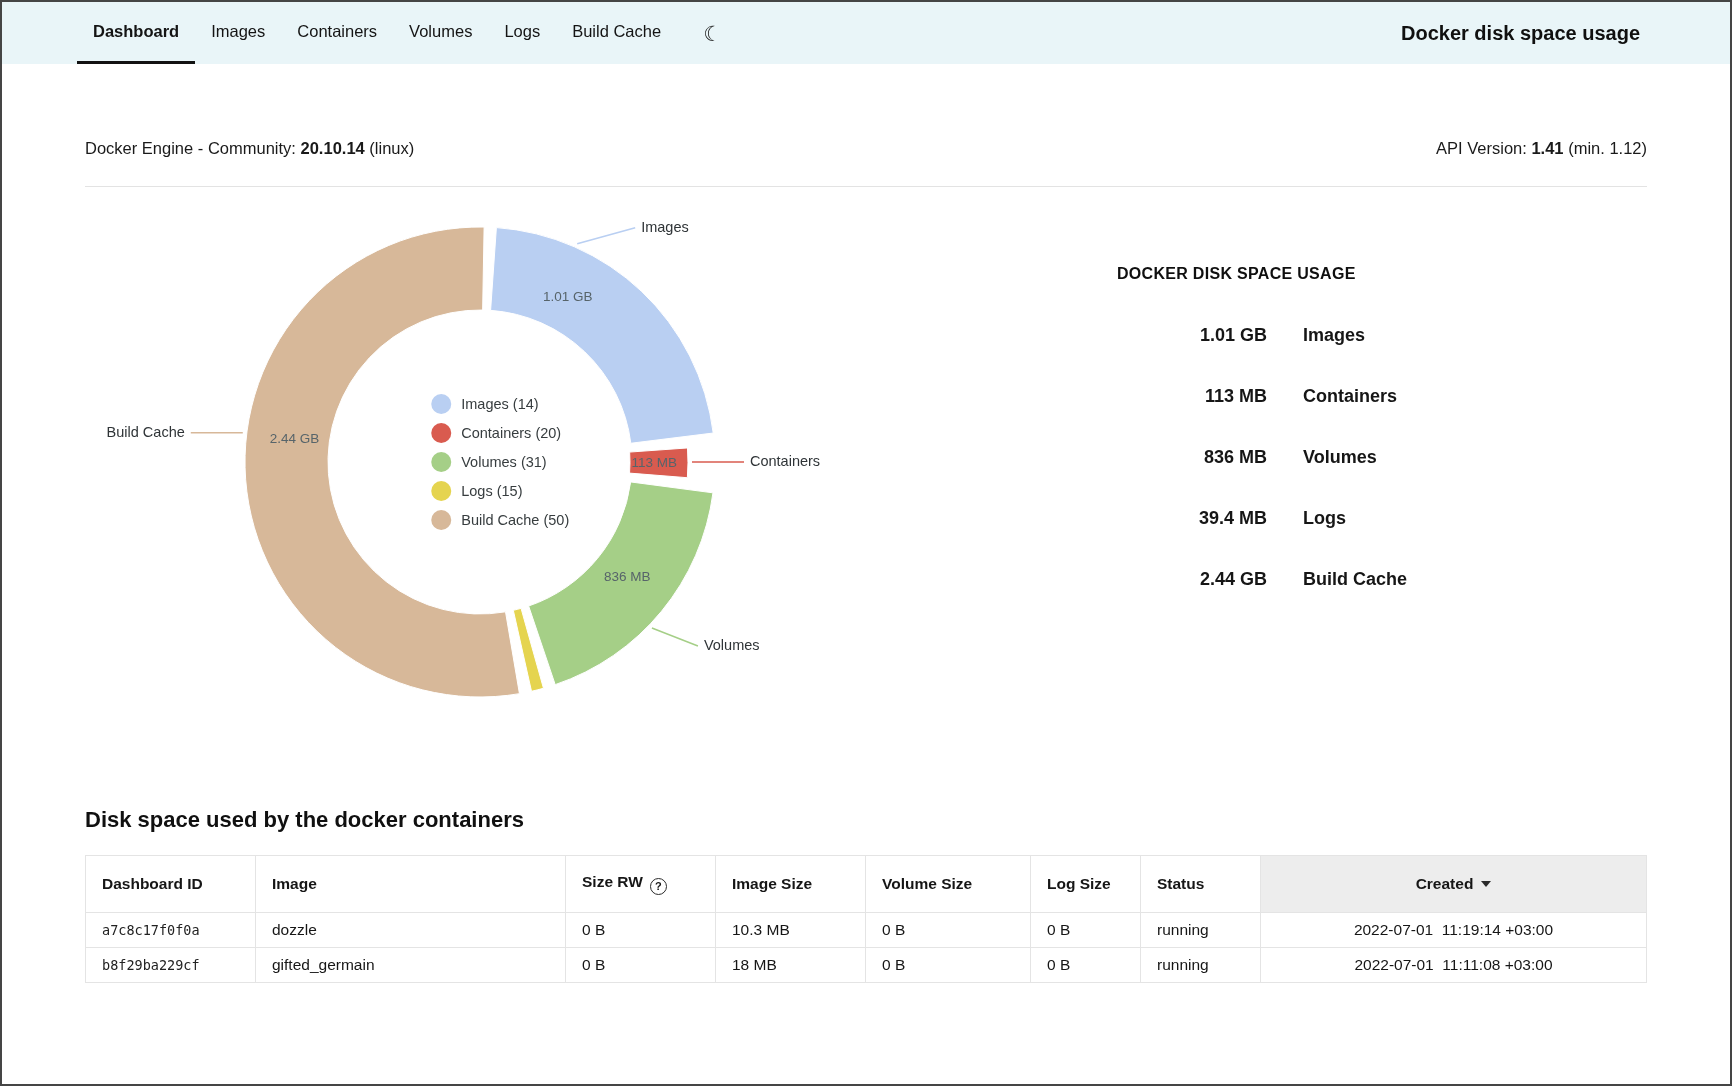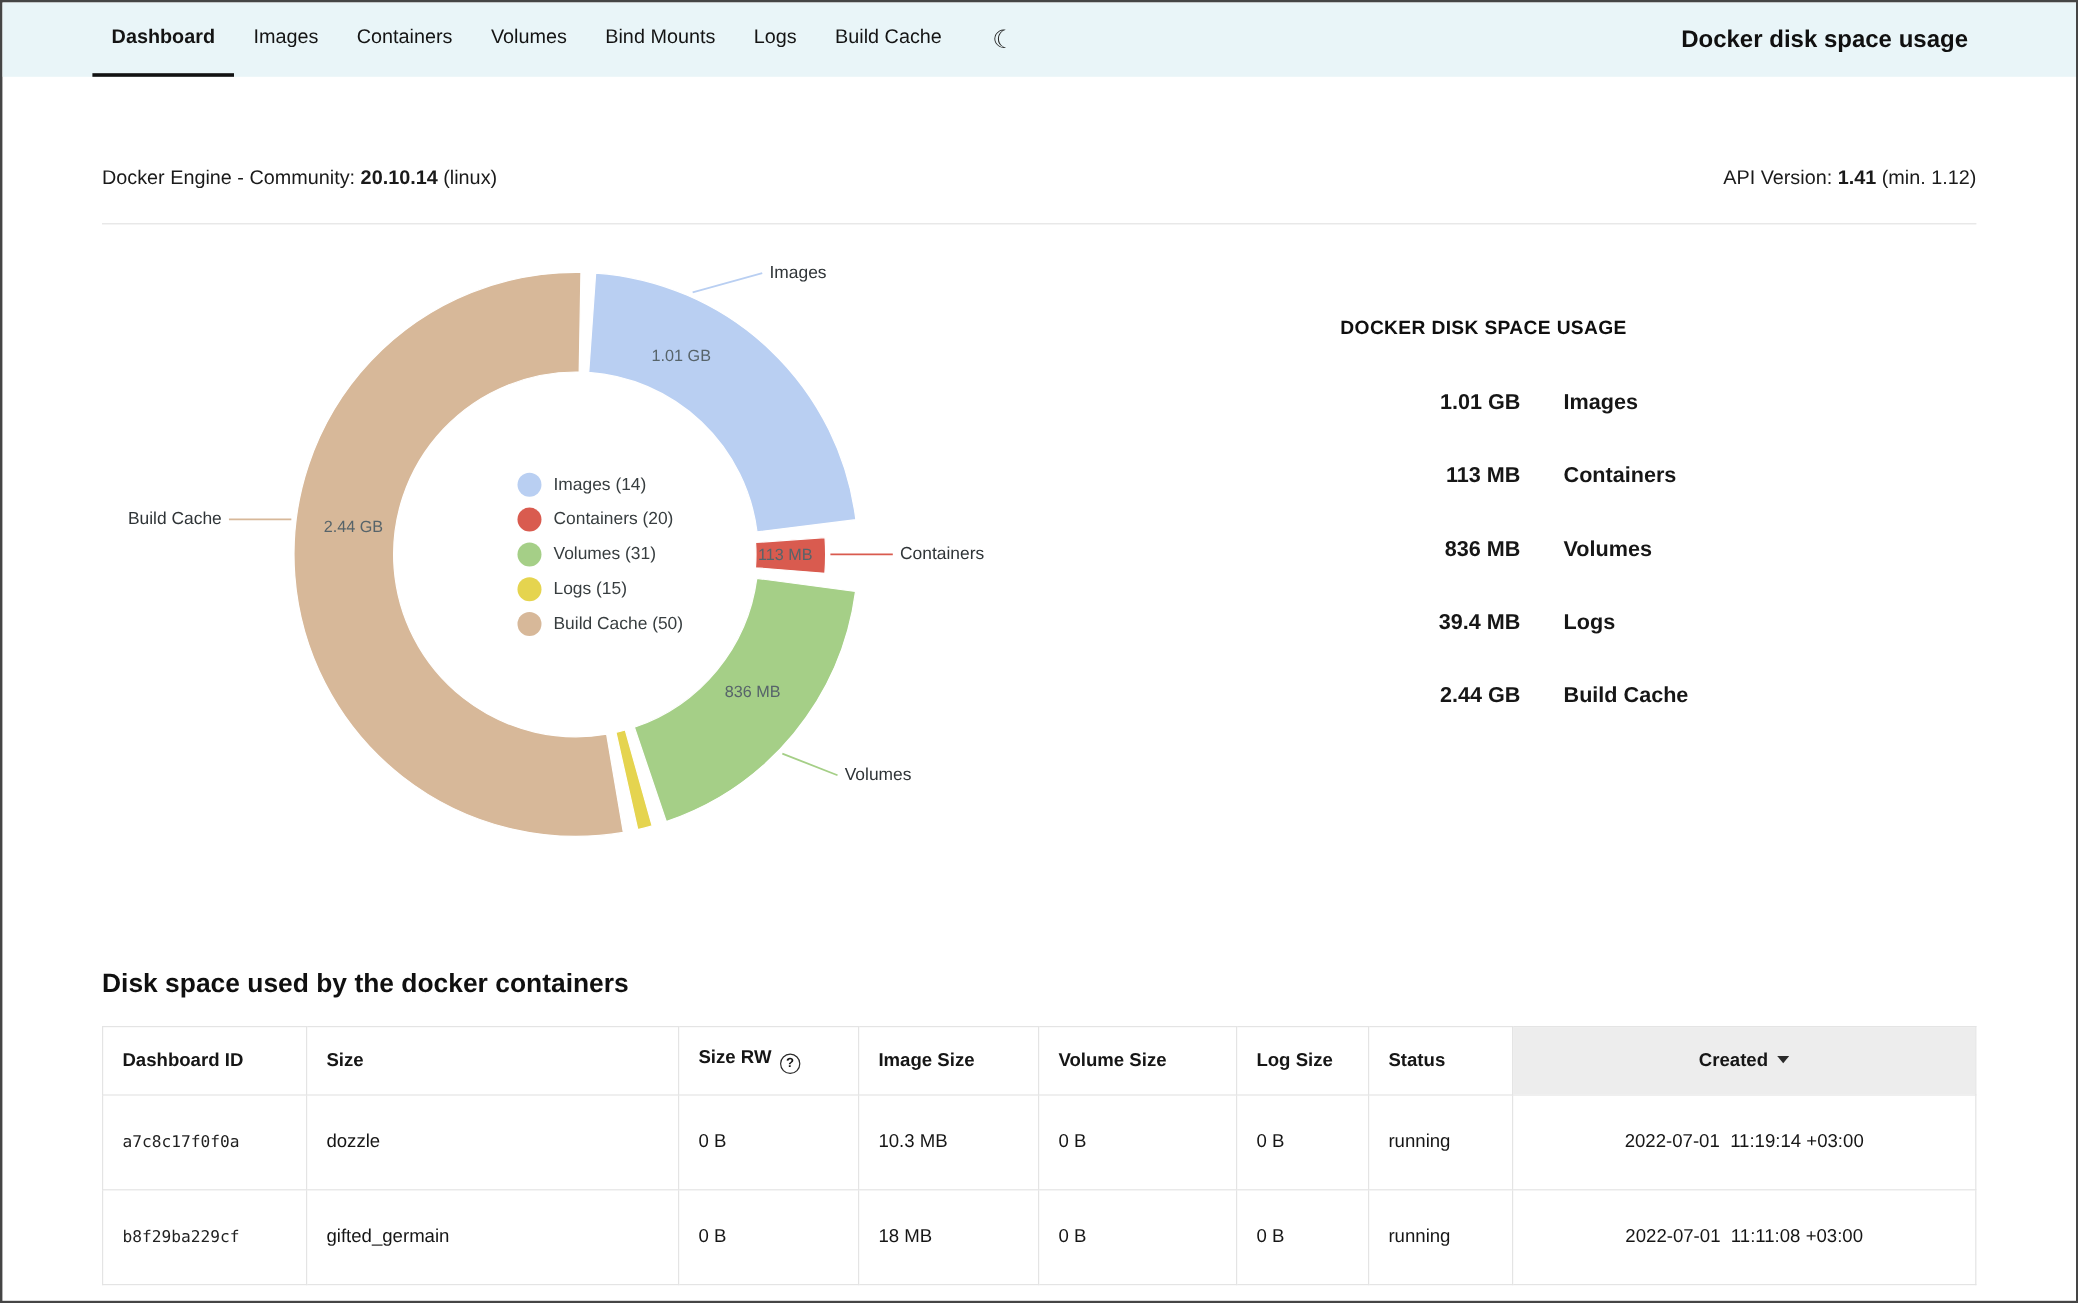--- a/index.html
+++ b/index.html
@@ -61,21 +61,21 @@
   .sum-val { width:150px; text-align:right; font-weight:700; font-size:18px; }
   .sum-label { margin-left:36px; font-weight:700; font-size:18px; }
 
   
   .containers-section { margin-top:40px; }
   .containers-section h2 { margin:0 0 22px; font-size:22px; font-weight:700; color:#101010; }
   table.ctable {
     width:100%; border-collapse:collapse; table-layout:fixed;
     font-size:15.5px; background:#fff; border:1px solid #e0e0e0;
   }
-  .ctable th, .ctable td { border:1px solid #e4e4e4; padding:30px 16px; overflow:hidden; }
+  .ctable th, .ctable td { border:1px solid #e4e4e4; padding:8px 16px; overflow:hidden; }
   .ctable th { font-weight:700; white-space:nowrap; padding:17px 16px; text-align:left; background:#fff; cursor:pointer; }
   .ctable th.num, .ctable td.num { text-align:left; }
   .ctable th.c-created, .ctable td.c-created { text-align:center; }
   .ctable th.sorted { background:#ededed; }
   .ctable td.c-created { white-space:pre; }
   .ctable td.mono { font-family:"DejaVu Sans Mono", monospace; font-size:13.5px; color:#222; }
   .qmark {
     display:inline-flex; align-items:center; justify-content:center;
     width:17px; height:17px; border:1.5px solid #2b2b2b; border-radius:50%;
     font-size:11px; font-weight:700; margin-left:7px; vertical-align:-3px;
@@ -90,21 +90,20 @@
 <body>
 
 <div class="page">
 
   <header class="nav">
     <nav class="tabs">
         <button class="tab active">Dashboard</button>
         <button class="tab">Images</button>
         <button class="tab">Containers</button>
         <button class="tab">Volumes</button>
-        <button class="tab">Bind Mounts</button>
         <button class="tab">Logs</button>
         <button class="tab">Build Cache</button>
       </nav>
     <button class="moon-btn">
       <span>☾</span>
     </button>
     <h1 class="app-title">Docker disk space usage</h1>
   </header>
 
   <div class="content">
@@ -207,21 +206,21 @@
             <col style="width:150px">
             <col style="width:150px">
           <col style="width:165px">
             <col style="width:110px">
             <col style="width:120px">
             <col>
         </colgroup>
         <thead>
           <tr>
             <th>Dashboard ID</th>
-            <th>Size</th>
+            <th>Image</th>
             <th class="num">
               <span>Size RW</span><span class="qmark">?</span>
             </th>
             <th class="num">Image Size</th>
             <th class="num">Volume Size</th>
             <th class="num">Log Size</th>
             <th>Status</th>
             <th class="c-created sorted">
               <span>Created</span><span class="caret"></span>
             </th>

